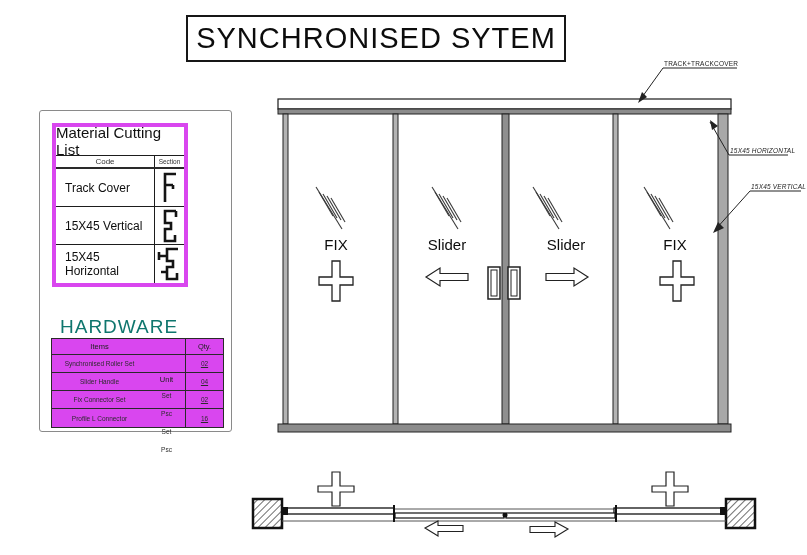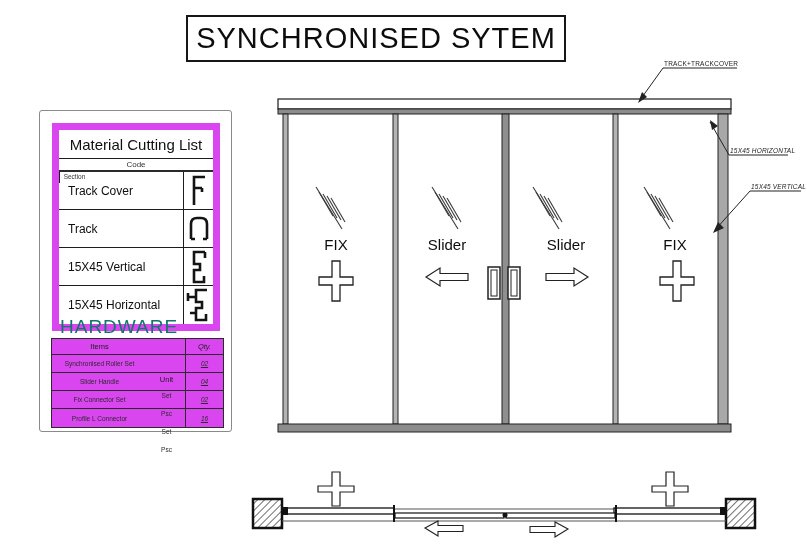--- a/index.html
+++ b/index.html
@@ -14,47 +14,47 @@
     position:absolute; left:186px; top:15px; width:380px; height:47px;
     border:2px solid #161616; display:flex; align-items:center; justify-content:center;
     font-size:29px; letter-spacing:1px; color:#0c0c0c; background:#fff;
   }
   
   .left-panel {
     position:absolute; left:39px; top:110px; width:193px; height:322px;
     border:1px solid #8a8a8a; border-radius:3px; background:#fff;
   }
   .mcl {
-    position:absolute; left:12px; top:12px; width:168px;
-    border:7px solid #d946ef; background:#fff;
+    position:absolute; left:12px; top:12px; width:136px;
+    border:4px solid #d946ef; background:#fff;
   }
   .mcl-title {
     height:29px; display:flex; align-items:center; justify-content:center;
     font-size:15px; color:#101010; border-bottom:1px solid #1d1d1d;
   }
-  .mcl-head { display:flex; height:13px; border-bottom:2px solid #2a2a2a;flex-direction:column; }
+  .mcl-head { display:flex; height:13px; border-bottom:2px solid #2a2a2a; }
   .mcl-head .c1 { flex:1; font-size:8px; color:#333; text-align:center; line-height:12px; }
   .mcl-head .c2 { width:30px; font-size:6.5px; color:#333; text-align:center; line-height:12px; border-left:1px solid #1d1d1d; }
   .mcl-row { display:flex; height:38px; border-bottom:1px solid #1d1d1d; }
   .mcl-row:last-child { border-bottom:none; }
   .mcl-row .name { flex:1; display:flex; align-items:center; padding-left:9px; font-size:12px; color:#0e0e0e; }
   .mcl-row .sec  { width:30px; border-left:1px solid #1d1d1d; display:flex; align-items:center; justify-content:center; }
   .hw-title {
     position:absolute; left:20px; top:205px; font-size:19px; letter-spacing:1px; color:#0f766e;
   }
   .hw {
     position:absolute; left:11px; top:227px; width:173px;
     border:1px solid #2a2a2a; background:#d946ef;
   }
   .hw .r { display:flex; height:18px; border-bottom:1px solid #2a2a2a; }
   .hw .r:first-child { height:16px; }
   .hw .r:last-child { border-bottom:none; }
   .hw .ci { flex:1; display:flex; align-items:center; justify-content:center; font-size:6.5px; color:#2b2b2b; text-align:center; }
   .hw .cu { width:38px; border-left:1px solid #2a2a2a; display:flex; align-items:center; justify-content:center; font-size:6.5px; color:#2b2b2b;margin-top:40px; }
-  .hw .cq { width:38px; border-left:1px solid #2a2a2a; display:flex; align-items:center; justify-content:center; font-size:6.5px; color:#2b2b2b;font-style:italic; }
+  .hw .cq { width:38px; border-left:1px solid #2a2a2a; display:flex; align-items:center; justify-content:center; font-size:6.5px; color:#2b2b2b; }
   .hw .r:first-child .ci, .hw .r:first-child .cu, .hw .r:first-child .cq { font-size:7.5px; color:#222; }
   .hw .r:not(:first-child) .cq { text-decoration:underline; }
   
   svg.overlay { position:absolute; left:0; top:0; }
   .panel-label {
     position:absolute; width:70px; text-align:center; font-size:15px; color:#0c0c0c;
   }
   .callout {
     position:absolute; font-size:6.5px; color:#222; letter-spacing:0.2px; white-space:nowrap;
   }
@@ -73,28 +73,20 @@
       <div class="mcl-title">Material Cutting List</div>
       <div class="mcl-head">
         <div class="c1">Code</div>
         <div class="c2">Section</div>
       </div>
       <div class="mcl-row">
         <div class="name">Track Cover</div>
         <div class="sec">
           <svg width="22" height="34" viewBox="0 0 22 34" fill="none" stroke="#141414" stroke-width="2.6">
             <path d="M17 3 H6 V31 M6 14 H14 M14 14 V18"></path>
-          </svg>
-        </div>
-      </div>
-      <div class="mcl-row">
-        <div class="name">Track</div>
-        <div class="sec">
-          <svg width="24" height="30" viewBox="0 0 24 30" fill="none" stroke="#141414" stroke-width="2.6">
-            <path d="M4 25 V10 Q4 4 10 4 H14 Q20 4 20 10 V25 M4 25 H8 M20 25 H16"></path>
           </svg>
         </div>
       </div>
       <div class="mcl-row">
         <div class="name">15X45 Vertical</div>
         <div class="sec">
           <svg width="22" height="36" viewBox="0 0 22 36" fill="none" stroke="#141414" stroke-width="2.6">
             <path d="M17 3 H6 V15 H12 V21 H6 V33 H16 V27 M17 3 V9"></path>
           </svg>
         </div>

